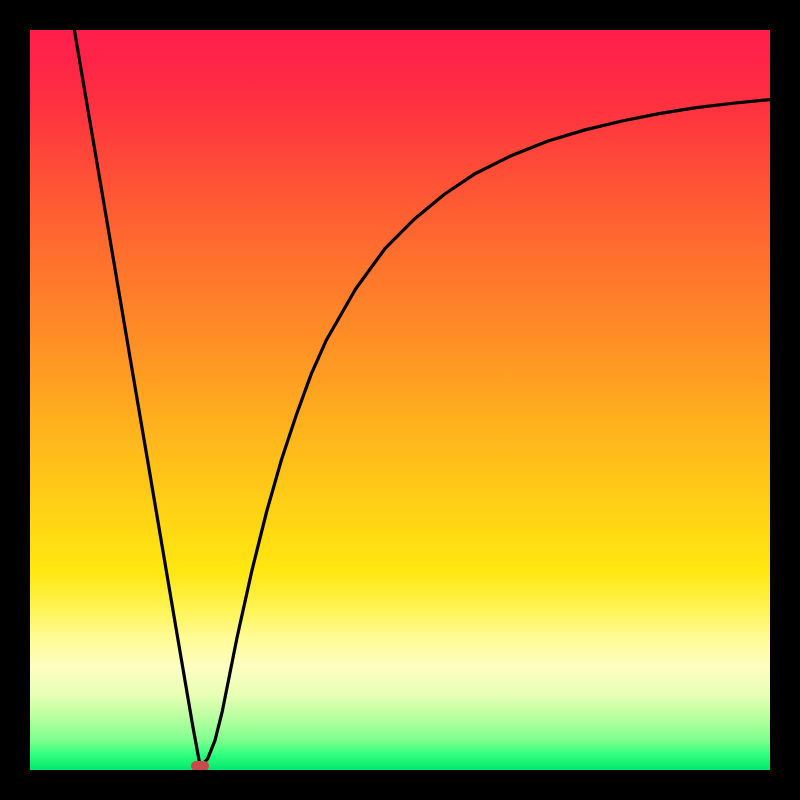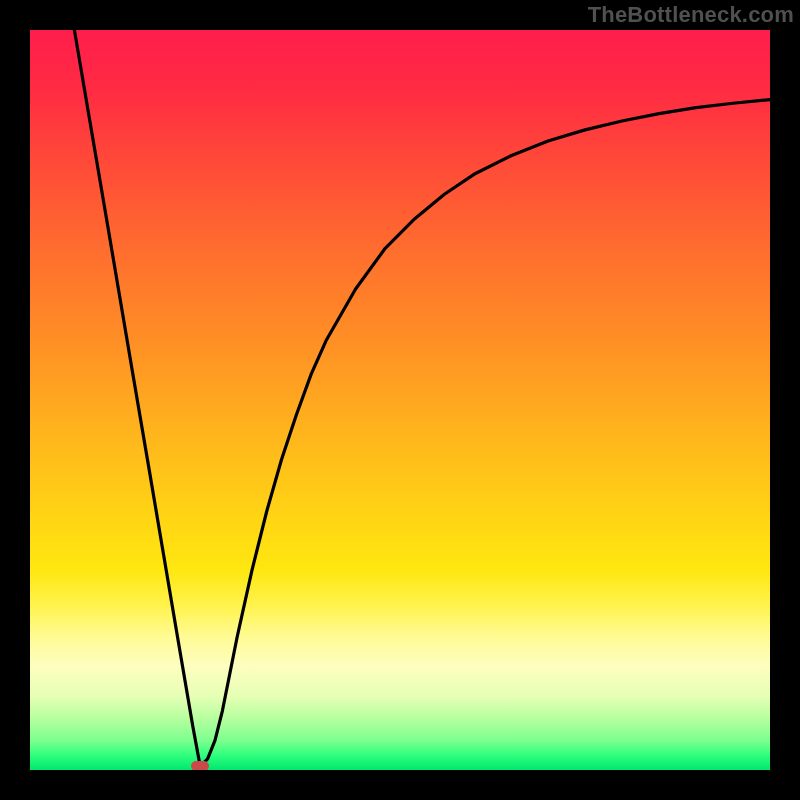--- a/index.html
+++ b/index.html
@@ -68,21 +68,20 @@
     height: 10px;
     border-radius: 5px;
     background: #c94a48;
     transform: translate(-50%, -50%);
   }
 </style>
 </head>
 <body>
 
 <div class="frame">
-  <div class="attribution">TheBottleneck.com</div>
 
   <div class="plot-area">
     <div class="gradient"></div>
     <svg class="curve" viewBox="0 0 740 740" preserveAspectRatio="none">
       <path fill="none" stroke="#000" stroke-width="3.2" stroke-linejoin="round" stroke-linecap="round" d="M44.40 0.00 L59.20 87.32 L74.00 173.90 L88.80 261.22 L103.60 348.54 L118.40 435.12 L133.20 522.44 L148.00 609.76 L162.80 696.34 L170.20 736.30 L177.60 728.90 L185.00 710.40 L192.40 680.80 L199.80 643.80 L207.20 606.80 L222.00 540.20 L236.80 481.00 L251.60 429.20 L266.40 384.80 L281.20 344.10 L296.00 310.80 L325.60 259.00 L355.20 218.30 L384.80 188.70 L414.40 164.28 L444.00 144.30 L481.00 125.80 L518.00 111.00 L555.00 99.90 L592.00 91.02 L629.00 83.62 L666.00 77.70 L703.00 73.26 L740.00 69.56"></path>
     </svg>
     <div class="marker" style="left: 170.2px; top: 736.3px;"></div>
   </div>
 </div>
 

